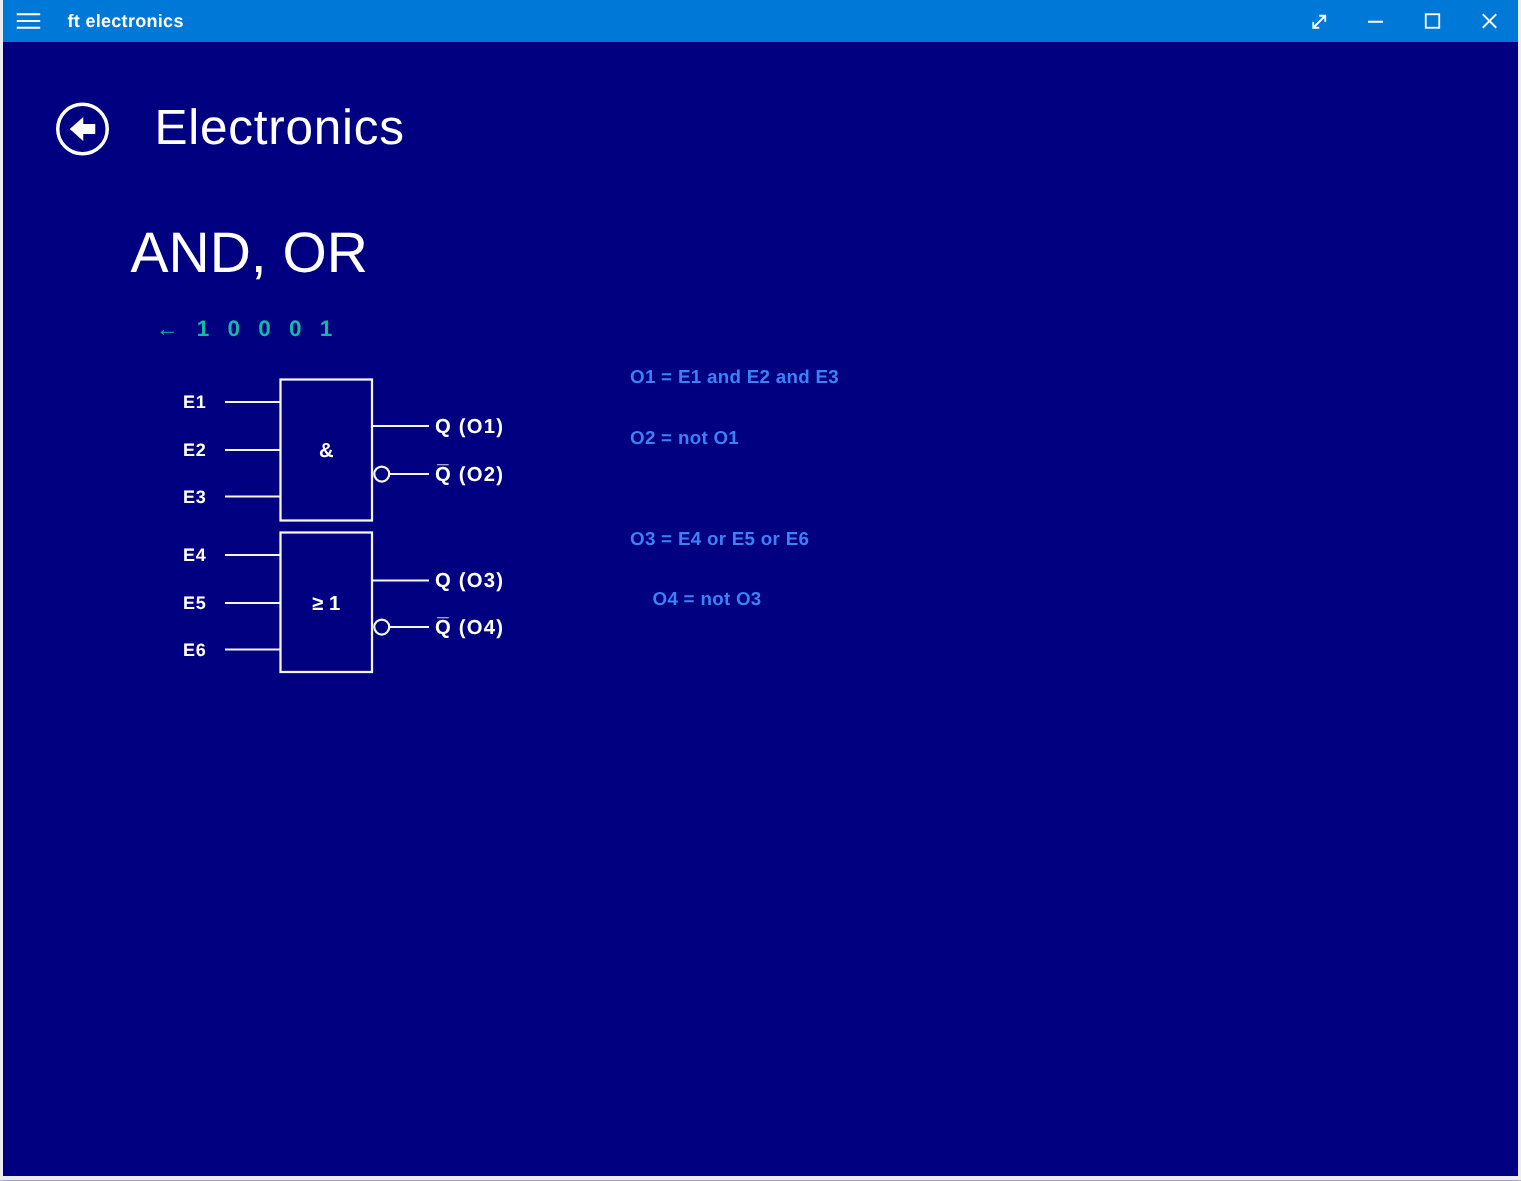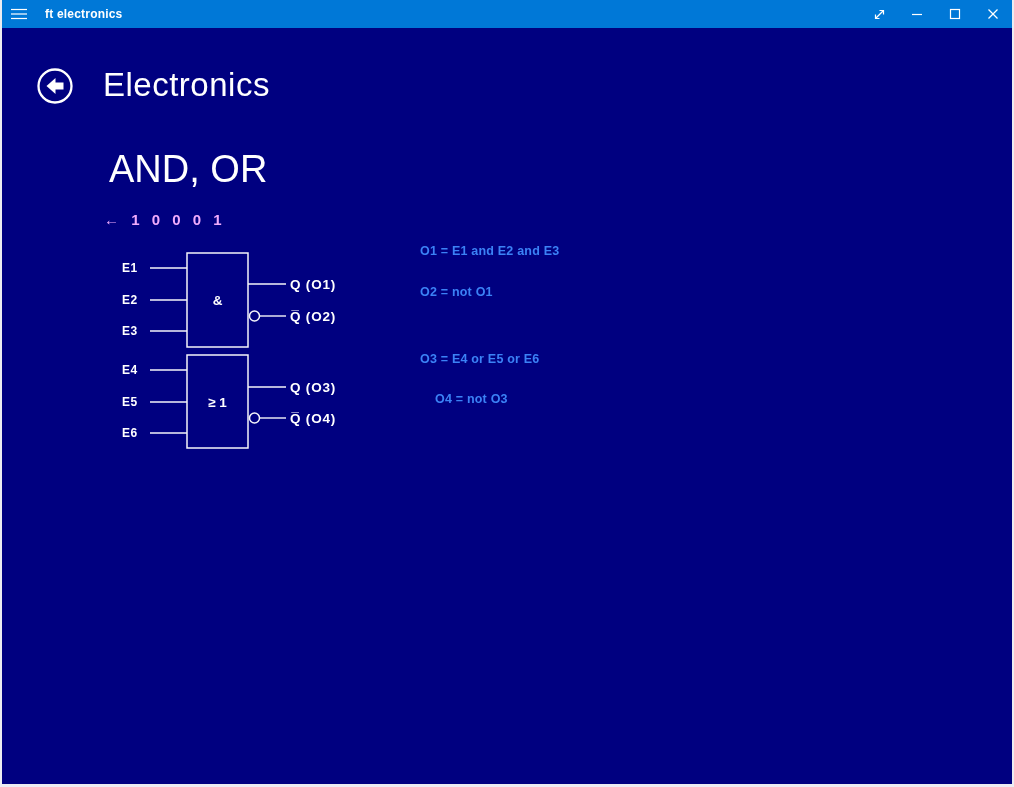--- a/index.html
+++ b/index.html
@@ -19,24 +19,24 @@
   .cap-btn { background:transparent; border:none; width:38px; height:28px;
     display:flex; align-items:center; justify-content:center; cursor:pointer; }
   .tb-icon { stroke:#ffffff; fill:none; stroke-width:1.2; }
   
   .content { position:absolute; top:28px; left:0; right:0; bottom:0;
     background:#000080; color:#ffffff; }
   .back-btn { position:absolute; left:33px; top:38px; width:40px; height:40px;
     background:transparent; border:none; cursor:pointer; padding:0; }
   .page-title { position:absolute; left:101px; top:38px; font-size:33px;
     font-weight:300; color:#ffffff; letter-spacing:0.5px; }
-  .section-heading { position:absolute; left:107px; top:120px; font-size:38px;
+  .section-heading { position:absolute; left:85px; top:120px; font-size:38px;
     font-weight:300; color:#ffffff; }
   .sequence { position:absolute; left:102px; top:183px; font-size:15px;
-    font-weight:700; letter-spacing:4px; color:#f0abfc; }
+    font-weight:700; letter-spacing:4px; color:#14b8a6; }
   .diagram { position:absolute; left:98px; top:212px; }
   .gate-line { stroke:#f5f5fa; stroke-width:1.4; fill:none; }
   .gate-box { stroke:#f5f5fa; stroke-width:1.5; fill:none; }
   .bubble { stroke:#f5f5fa; stroke-width:1.5; fill:#000080; }
   .svg-label { fill:#ffffff; font-family:"Liberation Sans", sans-serif;
     font-weight:600; }
   .in-label { font-size:12px; letter-spacing:0.5px; }
   .out-label { font-size:13.5px; letter-spacing:0.8px; }
   .sym-label { font-size:13.5px; }
   .equation { position:absolute; left:418px; color:#3b82f6; font-size:12.5px;

